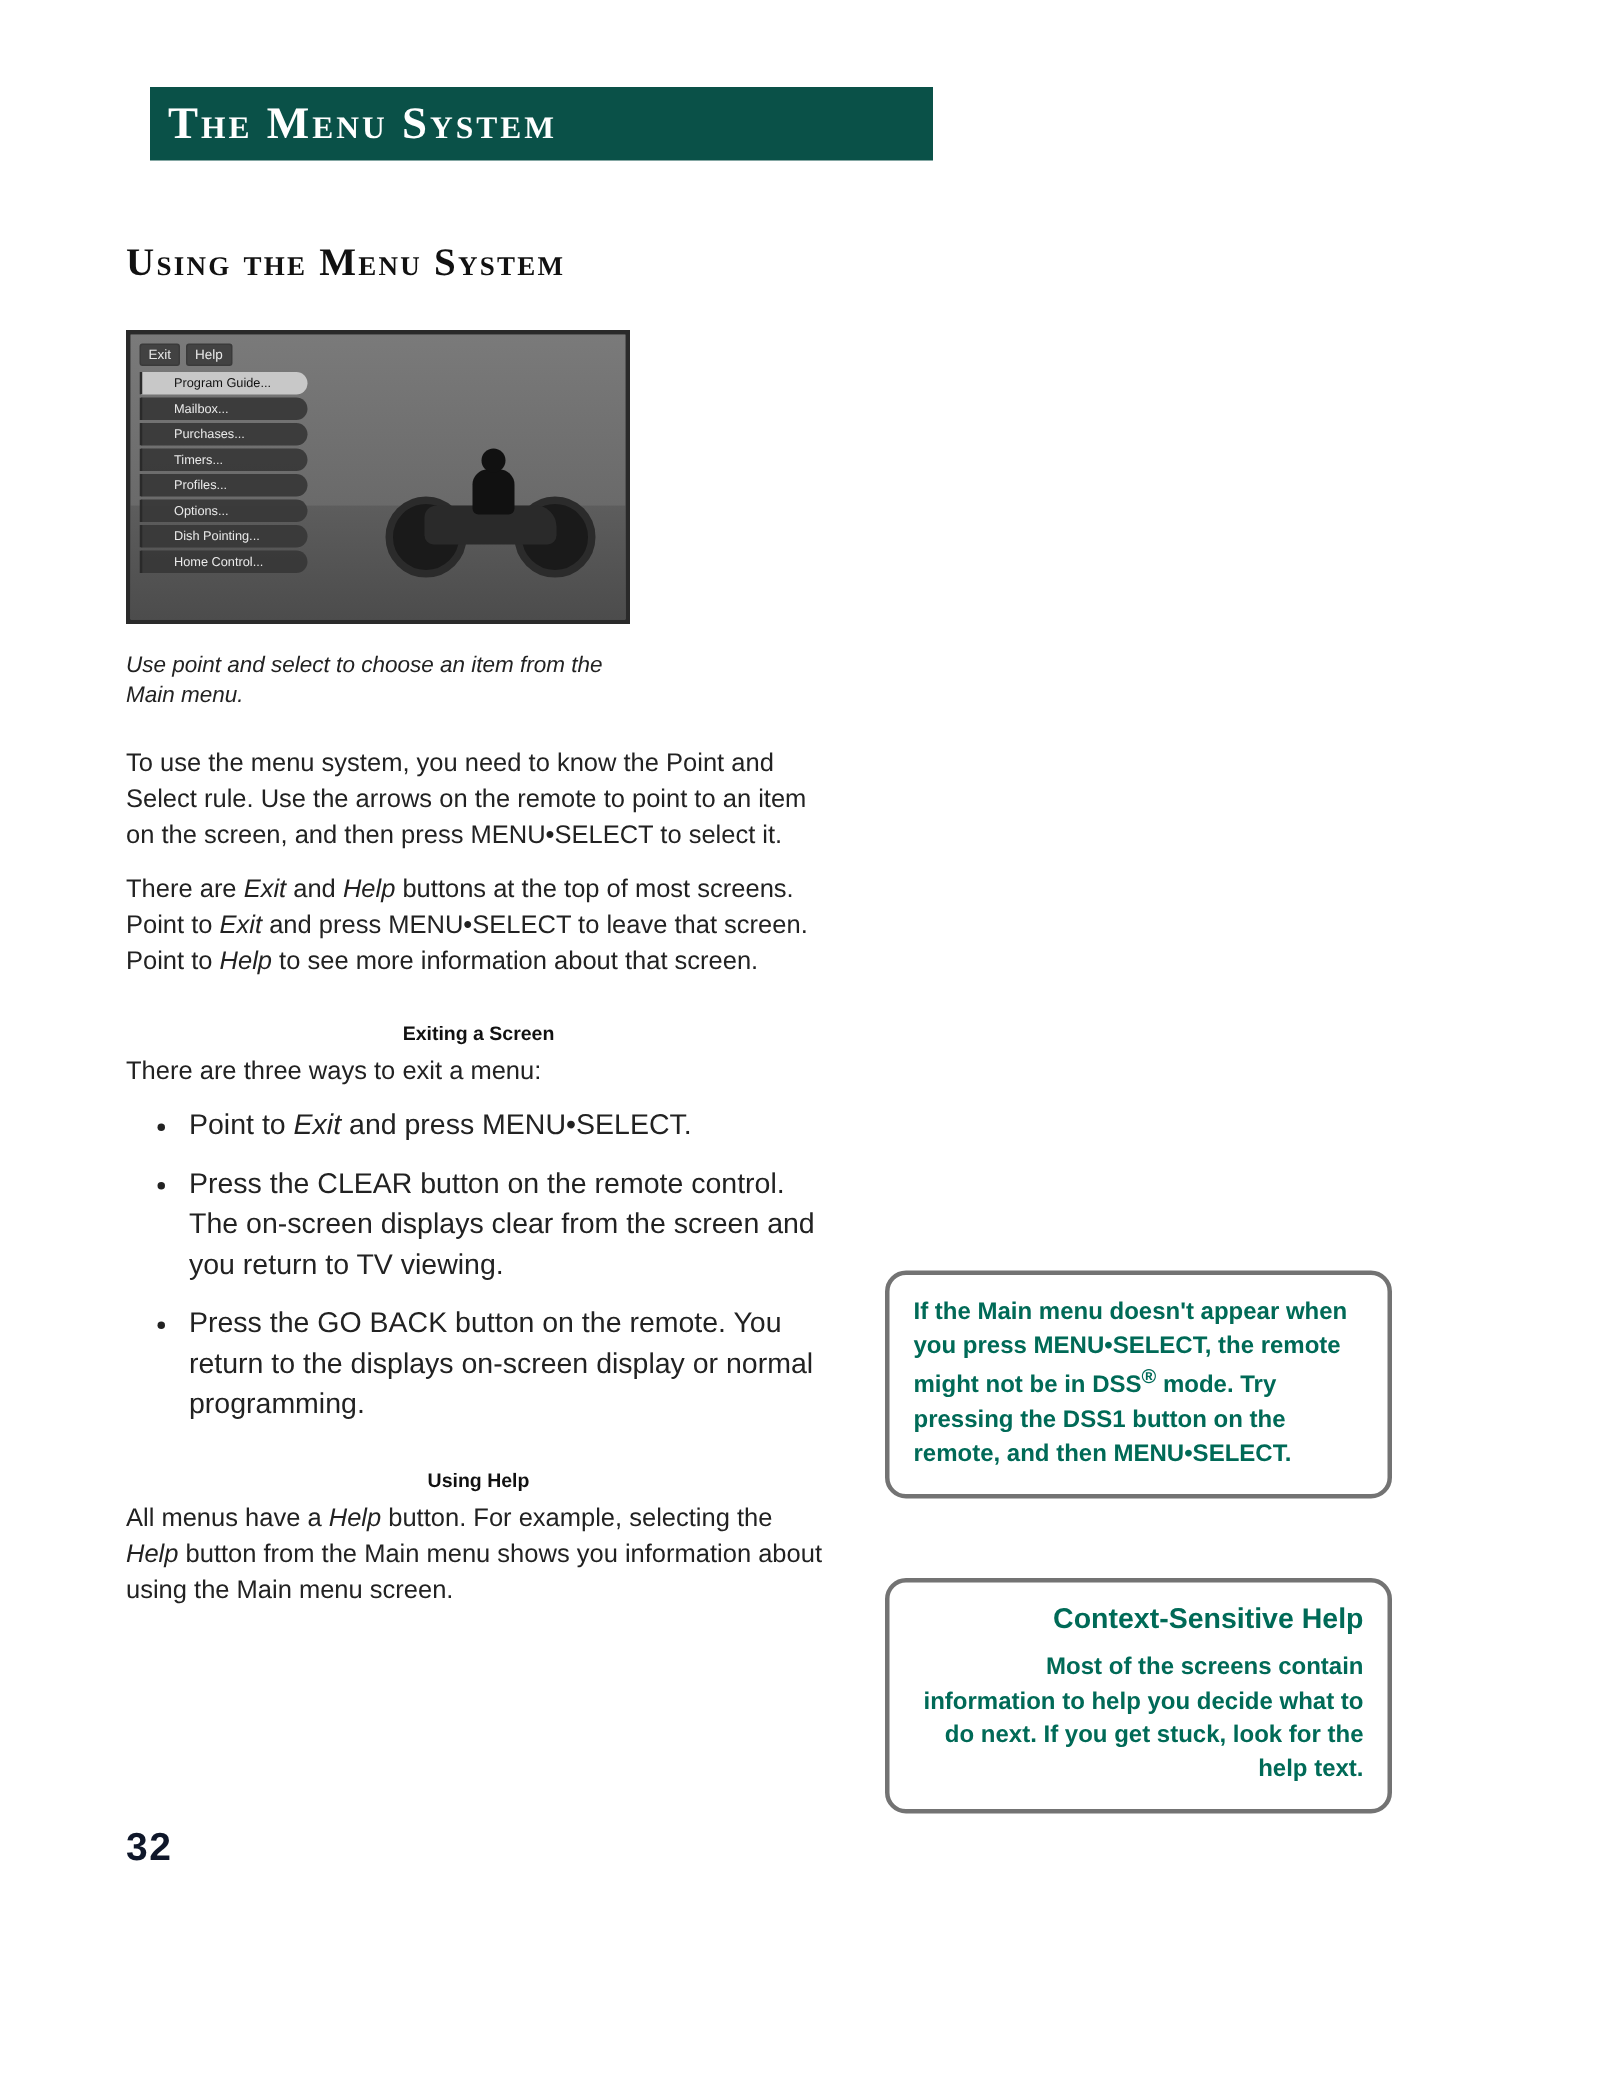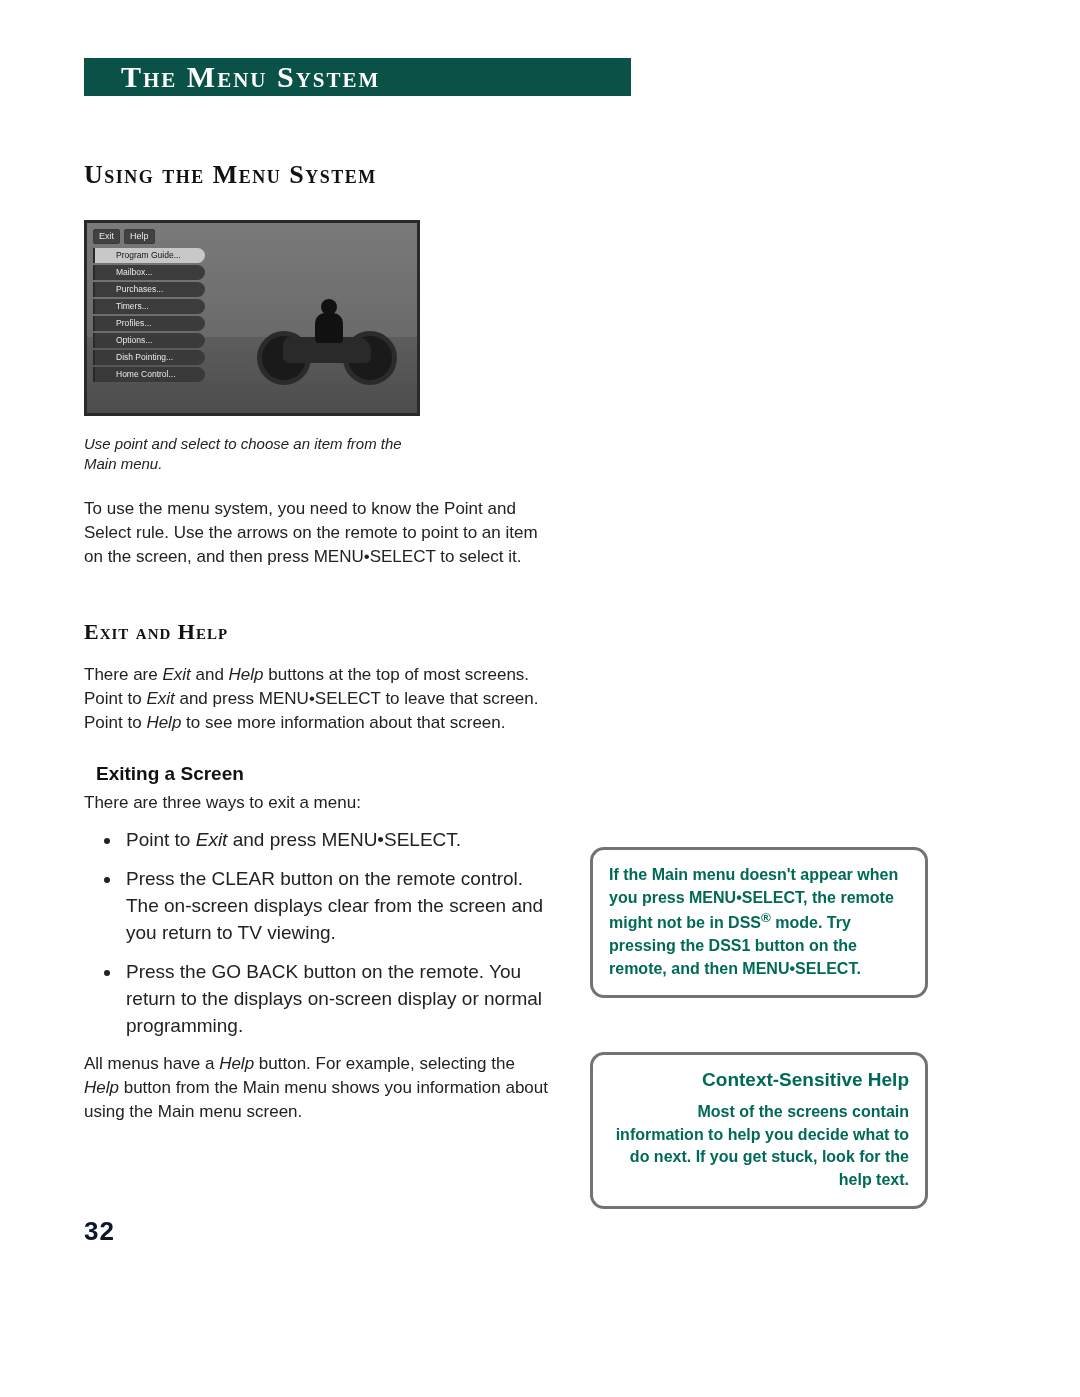--- a/index.html
+++ b/index.html
@@ -11,28 +11,28 @@
     width: 1080px;
   }
   .page {
     position: relative;
     width: 1080px;
     height: 1397px;
   }
   
   .banner {
     position: absolute;
-    left: 84px;
+    left: 100px;
     top: 58px;
     width: 510px;
-    height: 38px;
+    height: 49px;
     background: #0a5148;
     display: flex;
     align-items: center;
-    padding-left: 37px;
+    padding-left: 12px;
   }
   .banner h1 {
     margin: 0;
     color: #fff;
     font-size: 30px;
     font-weight: 600;
     letter-spacing: 2px;
     font-variant: small-caps;
     font-family: "Copperplate", "Trajan Pro", "Optima", serif;
   }
@@ -54,24 +54,25 @@
   h3 {
     font-size: 22px;
     font-weight: 600;
     letter-spacing: 1px;
     margin: 50px 0 18px 0;
     color: #111;
     font-variant: small-caps;
     font-family: "Copperplate", "Trajan Pro", "Optima", serif;
   }
   h4 {
-    font-size: 19px;
+    font-size: 13px;
     font-weight: 700;
-    margin: 28px 0 6px 12px;
-    color: #111;
+    margin: 28px 0 6px 0;
+    color: #111;
+    text-align: center;
   }
   p {
     font-size: 17px;
     line-height: 1.42;
     margin: 0 0 12px 0;
     color: #222;
   }
   em { font-style: italic; }
   ul.bullets {
     list-style: disc;
@@ -241,35 +242,35 @@
           </div>
         </div>
       </div>
       <p class="caption">Use point and select to choose an item from the Main menu.</p>
     </div>
 
     <p>
       <span>To use the menu system, you need to know the Point and Select rule. Use the arrows on the remote to point to an item on the screen, and then press MENU</span><span>•</span><span>SELECT to select it.</span>
     </p>
 
-    <h3>Exit and Help</h3>
     <p>
       <span>There are </span><em>Exit</em><span> and </span><em>Help</em><span> buttons at the top of most screens. Point to </span><em>Exit</em><span> and press MENU</span><span>•</span><span>SELECT to leave that screen. Point to </span><em>Help</em><span> to see more information about that screen.</span>
     </p>
 
     <h4>Exiting a Screen</h4>
     <p>There are three ways to exit a menu:</p>
     <ul class="bullets">
       <li>
         <span>Point to </span><em>Exit</em><span> and press MENU</span><span>•</span><span>SELECT.</span>
       </li>
       <li>Press the CLEAR button on the remote control. The on-screen displays clear from the screen and you return to TV viewing.</li>
       <li>Press the GO BACK button on the remote. You return to the displays on-screen display or normal programming.</li>
     </ul>
 
+    <h4>Using Help</h4>
     <p>
       <span>All menus have a </span><em>Help</em><span> button. For example, selecting the </span><em>Help</em><span> button from the Main menu shows you information about using the Main menu screen.</span>
     </p>
 
   </div>
 
   <div class="callout callout1">
     <p>
       <span>If the Main menu doesn't appear when you press MENU</span><span>•</span><span>SELECT, the remote might not be in DSS</span><sup>®</sup><span> mode. Try pressing the DSS1 button on the remote, and then MENU</span><span>•</span><span>SELECT.</span>
     </p>

